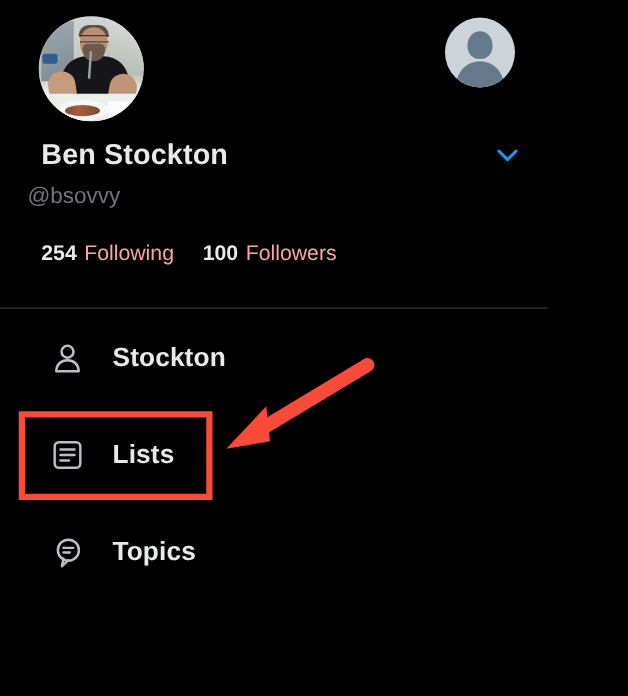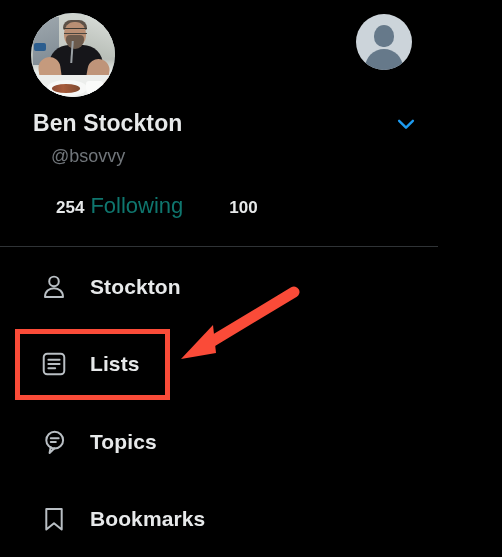--- a/index.html
+++ b/index.html
@@ -320,21 +320,21 @@
     left: 33px;
     top: 110px;
     color: #e7e9ea;
     font-size: 23px;
     font-weight: bold;
     letter-spacing: .1px;
     white-space: nowrap;
   }
   .handle {
     position: absolute;
-    left: 51px;
+    left: 22px;
     top: 146px;
     color: #71767b;
     font-size: 18px;
     white-space: nowrap;
   }
   .chevron-toggle {
     position: absolute;
     left: 392px;
     top: 110px;
     width: 28px;
@@ -351,25 +351,24 @@
     display: flex;
     align-items: baseline;
     gap: 23px;
     white-space: nowrap;
   }
   .stat { display: flex; align-items: baseline; gap: 6px; }
   .stat-num {
     color: #e7e9ea;
     font-size: 17px;
     font-weight: bold;
-    margin-left: 23px;
   }
   .stat-label {
-    color: #0f766e;
-    font-size: 22px;
+    color: #fca5a5;
+    font-size: 17px;
   }
 
   .divider {
     position: absolute;
     left: 0;
     top: 246px;
     width: 446px;
     height: 1px;
     background: #2f3336;
   }
@@ -503,20 +502,21 @@
       </svg>
     </div>
 
     <div class="stats">
       <div class="stat">
         <span class="stat-num">254</span>
         <span class="stat-label">Following</span>
       </div>
       <div class="stat">
         <span class="stat-num">100</span>
+        <span class="stat-label">Followers</span>
       </div>
     </div>
 
     <div class="divider"></div>
 
     <div class="nav-item" id="nav-profile">
       <span class="nav-icon">
         <svg width="28" height="28" viewBox="0 0 24 24" aria-hidden="true">
           <circle cx="12" cy="7.2" r="4.1" fill="none" stroke="#b9bfc4" stroke-width="1.7"></circle>
           <path d="M4.3 20.5 C4.3 15.9 7.7 13.1 12 13.1 C16.3 13.1 19.7 15.9 19.7 20.5 Z" fill="none" stroke="#b9bfc4" stroke-width="1.7" stroke-linejoin="round"></path>
@@ -542,28 +542,20 @@
         <svg width="28" height="28" viewBox="0 0 24 24" aria-hidden="true">
           <rect x="3.2" y="3.2" width="17.6" height="17.6" rx="3" fill="none" stroke="#b9bfc4" stroke-width="1.7"></rect>
           <line x1="7.2" y1="8.3" x2="16.8" y2="8.3" stroke="#b9bfc4" stroke-width="1.7" stroke-linecap="round"></line>
           <line x1="7.2" y1="12" x2="16.8" y2="12" stroke="#b9bfc4" stroke-width="1.7" stroke-linecap="round"></line>
           <line x1="7.2" y1="15.7" x2="13" y2="15.7" stroke="#b9bfc4" stroke-width="1.7" stroke-linecap="round"></line>
         </svg>
       </span>
       <span class="nav-label">Lists</span>
     </div>
 
-    <div class="nav-item" id="nav-bookmarks">
-      <span class="nav-icon">
-        <svg width="28" height="28" viewBox="0 0 24 24" aria-hidden="true">
-          <path d="M5.4 3.4 H18.6 V21 L12 15.6 L5.4 21 Z" fill="none" stroke="#b9bfc4" stroke-width="1.7" stroke-linejoin="round"></path>
-        </svg>
-      </span>
-      <span class="nav-label">Bookmarks</span>
-    </div>
   </div>
 
   <div id="highlight-box"></div>
 
   <svg id="arrow-annotation" viewBox="0 0 130 85" aria-hidden="true">
     <path d="M119 9 L31 62" fill="none" stroke="#fa4b38" stroke-width="11" stroke-linecap="round"></path>
     <path d="M6 76 L38 42 L41 70 Z" fill="#fa4b38"></path>
   </svg>
 
 </div>

